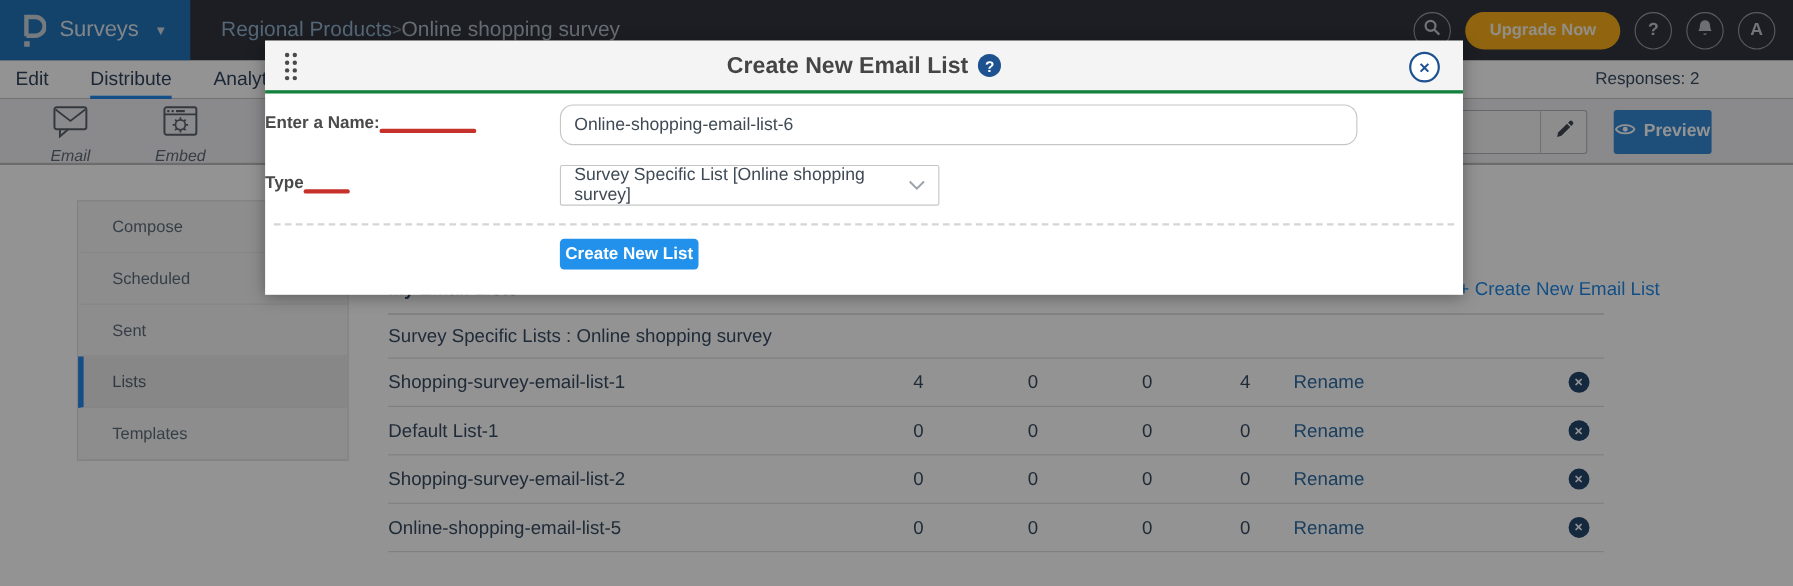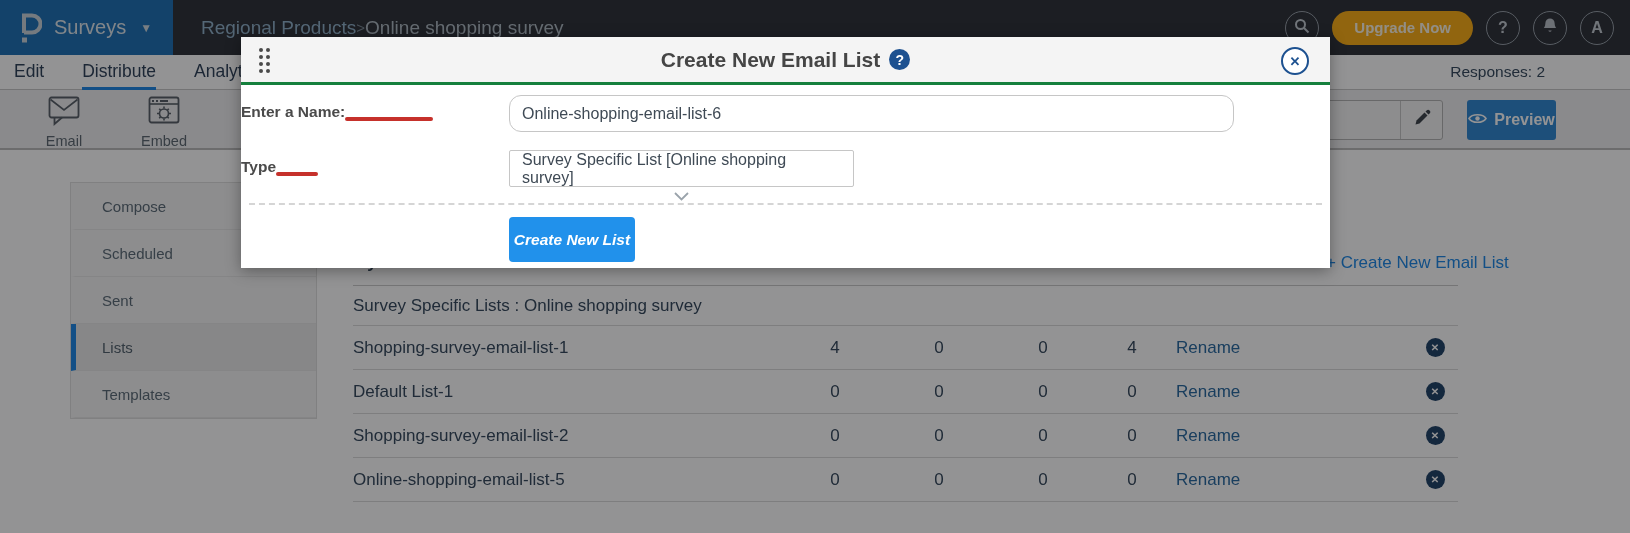--- a/index.html
+++ b/index.html
@@ -22,21 +22,21 @@
 
   
   .navbar { position:relative; height:35px; background:#ffffff; border-bottom:1px solid #c6c6c6; display:flex; align-items:center; padding-left:14px; gap:38px; }
   .nav-tab { font-size:17.5px; color:#2c3f57; height:35px; display:flex; align-items:center; cursor:pointer; border-bottom:3px solid transparent; padding-top:2px; }
   .nav-tab.active { border-bottom-color:#1b87e6; }
   .responses { position:absolute; right:85px; color:#33475b; font-size:15.5px; }
 
   
   .toolbar { position:relative; height:60px; background:#efeff0; border-bottom:2px solid #b9b9b9; }
   .tool-btn { position:absolute; top:6px; width:72px; display:flex; flex-direction:column; align-items:center; gap:3px; cursor:pointer; }
-  .tool-btn .lbl { font-size:14.5px; color:#5b6770; }
+  .tool-btn .lbl { font-size:14.5px; color:#5b6770;font-style:italic; }
   .tool-email { left:28px; }
   .tool-embed { left:128px; }
   .url-box { position:absolute; left:1160px; top:10px; width:283px; height:40px; border:1px solid #b3b3b3; border-radius:3px; display:flex; align-items:center; background:#f4f4f5; }
   .url-text { font-size:16px; color:#4a5560; padding-left:10px; white-space:nowrap; overflow:hidden; flex:1; }
   .pencil-btn { width:42px; height:100%; display:flex; align-items:center; justify-content:center; cursor:pointer; border-left:1px solid #c4c4c4; }
   .preview-btn { position:absolute; left:1467px; top:10px; width:89px; height:40px; background:#2e86d1; border:none; border-radius:3px; color:#ffffff; font-size:16px; font-weight:bold; display:flex; align-items:center; justify-content:center; gap:7px; cursor:pointer; }
 
   
   .content { display:flex; align-items:flex-start; height:383px; background:#ffffff; padding:32px 0 0 70px; }
   .sidebar { width:247px; background:#f4f4f4; border:1px solid #dedede; }
@@ -69,23 +69,23 @@
   .modal-close { position:absolute; right:21px; top:10px; width:28px; height:28px; border-radius:50%; border:2px solid #1d5190; color:#1d5190; font-size:13px; font-weight:bold; display:flex; align-items:center; justify-content:center; cursor:pointer; background:#ffffff; }
   .form-row { display:flex; align-items:flex-start; }
   .form-row.r1 { margin-top:10px; }
   .form-row.r2 { margin-top:18px; }
   .label-col { width:268px; display:flex; align-items:flex-end; padding-right:6px; padding-top:8px; }
   .f-label { font-size:15.5px; font-weight:bold; color:#4a4a4a; }
   .red-bar { height:4px; background:#c6312b; border-radius:2px; margin-top:5px; }
   .red-bar.w-name { width:88px; }
   .red-bar.w-type { width:42px; }
   .name-input { width:725px; height:37px; border:1px solid #c6c6c6; border-radius:12px; font-family:"Liberation Sans", sans-serif; font-size:16px; color:#3f4a55; padding:0 12px; background:#ffffff; }
-  .type-select { width:345px; height:37px; border:1px solid #c6c6c6; border-radius:2px; display:flex; align-items:center; justify-content:space-between; padding:0 12px; font-size:16px; color:#3f4a55; cursor:pointer; background:#ffffff;flex-direction:column; }
+  .type-select { width:345px; height:37px; border:1px solid #c6c6c6; border-radius:2px; display:flex; align-items:center; justify-content:space-between; padding:0 12px; font-size:16px; color:#3f4a55; cursor:pointer; background:#ffffff; }
   .dash-divider { margin:16px 8px 0 8px; border-top:2px dashed #d5d5d5; }
-  .create-btn { margin:12px 0 0 268px; width:126px; height:45px; background:#2191eb; border:none; border-radius:4px; color:#ffffff; font-size:15.5px; font-weight:bold; cursor:pointer;font-style:italic; }
+  .create-btn { margin:12px 0 0 268px; width:126px; height:28px; background:#2191eb; border:none; border-radius:4px; color:#ffffff; font-size:15.5px; font-weight:bold; cursor:pointer; }
 </style>
 </head>
 <body>
 
 <div class="app">
 
   <header class="topbar">
     <div class="logo-block">
       <span class="logo-p">
         <svg width="24" height="32" viewBox="0 0 24 32">

